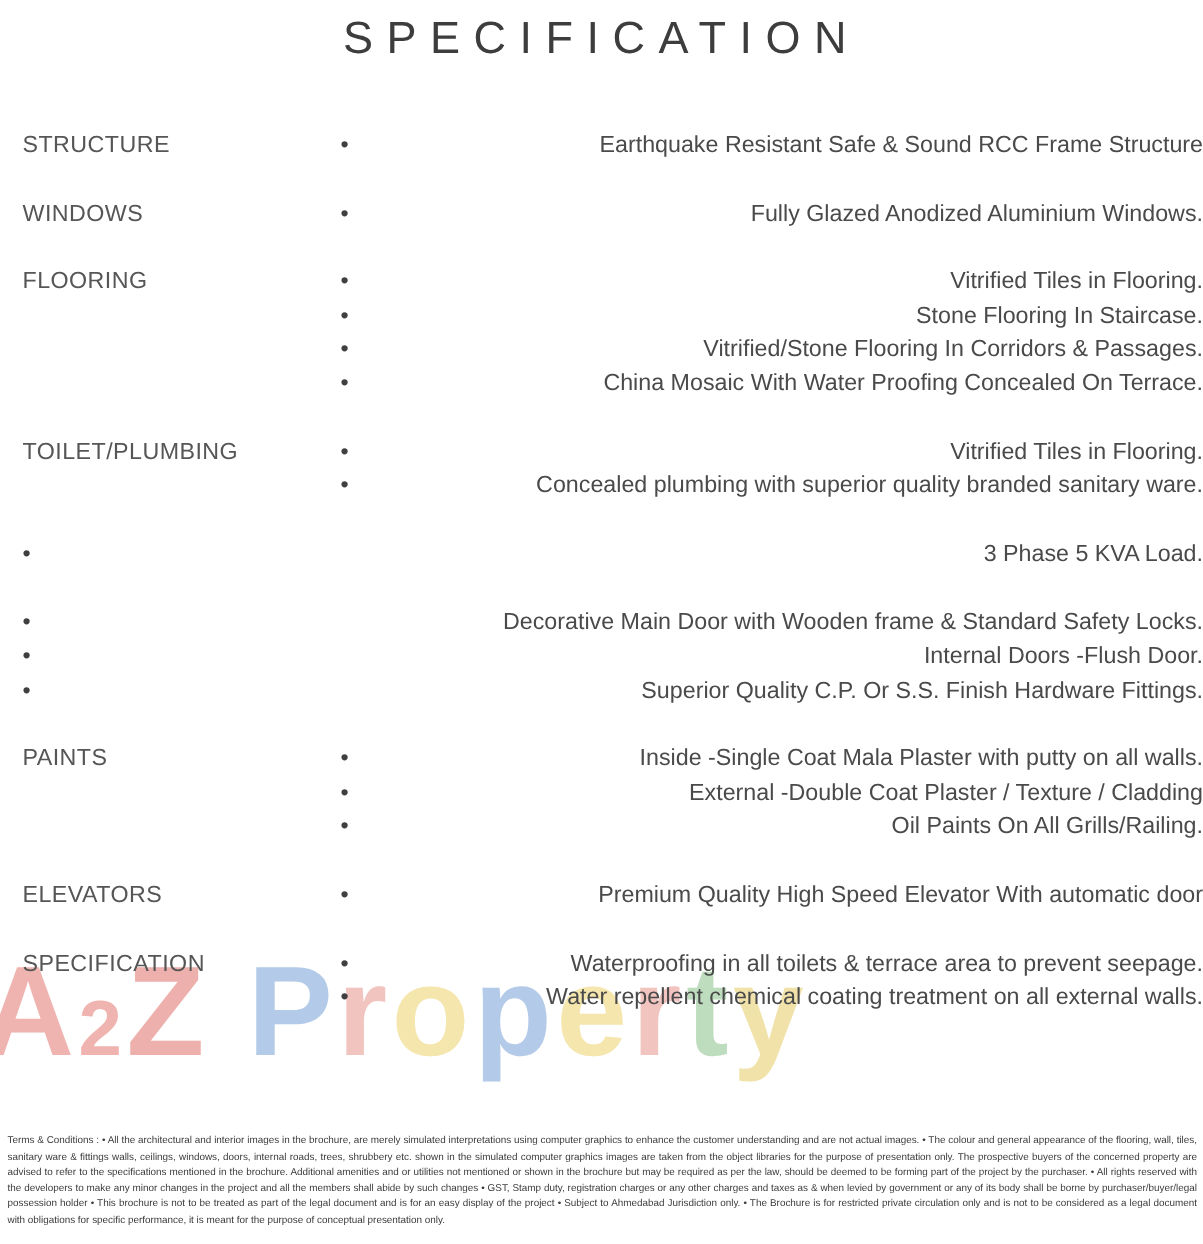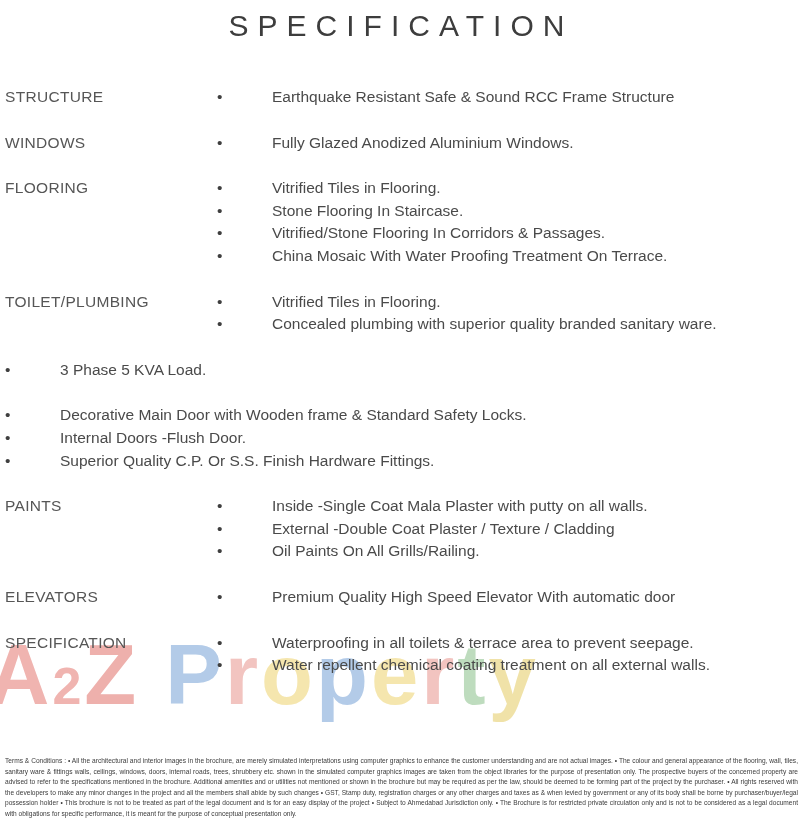--- a/index.html
+++ b/index.html
@@ -38,42 +38,42 @@
     font-size:30px;
     font-weight:400;
     letter-spacing:9px;
     color:#3d3d3d;
   }
 
   .spec{margin-top:43px;}
   .spec-row{
     display:flex;
     align-items:flex-start;
-    padding-left:5px;
+    padding-left:15px;
     margin-bottom:23px;
   }
   .spec-label{
     flex:0 0 212px;
     font-size:15.5px;
     letter-spacing:0.3px;
     color:#565656;
     line-height:22.6px;
   }
   .spec-items{flex:1;}
   .spec-item{
     display:flex;
     font-size:15.5px;
     color:#4a4a4a;
     line-height:22.6px;
   }
   .bullet{
     flex:0 0 55px;
     color:#3f3f3f;
   }
-  .item-text{flex:1;}
+  .item-text{flex:1;text-align:right;}
 
   .terms{
     position:absolute;
     left:5px;right:4px;top:756px;
     margin:0;
     font-size:6.6px;
     line-height:10.6px;
     color:#3b3b3b;
     text-align:justify;
     z-index:1;
@@ -123,21 +123,21 @@
       <span class="item-text">Stone Flooring In Staircase.</span>
     </div>
 
     <div class="spec-item">
       <span class="bullet">•</span>
       <span class="item-text">Vitrified/Stone Flooring In Corridors &amp; Passages.</span>
     </div>
 
     <div class="spec-item">
       <span class="bullet">•</span>
-      <span class="item-text">China Mosaic With Water Proofing Treatment On Terrace.</span>
+      <span class="item-text">China Mosaic With Water Proofing Concealed On Terrace.</span>
     </div>
   </div>
     </div>
 
     <div class="spec-row">
       <div class="spec-label">TOILET/PLUMBING</div>
       <div class="spec-items">
     <div class="spec-item">
       <span class="bullet">•</span>
       <span class="item-text">Vitrified Tiles in Flooring.</span>

